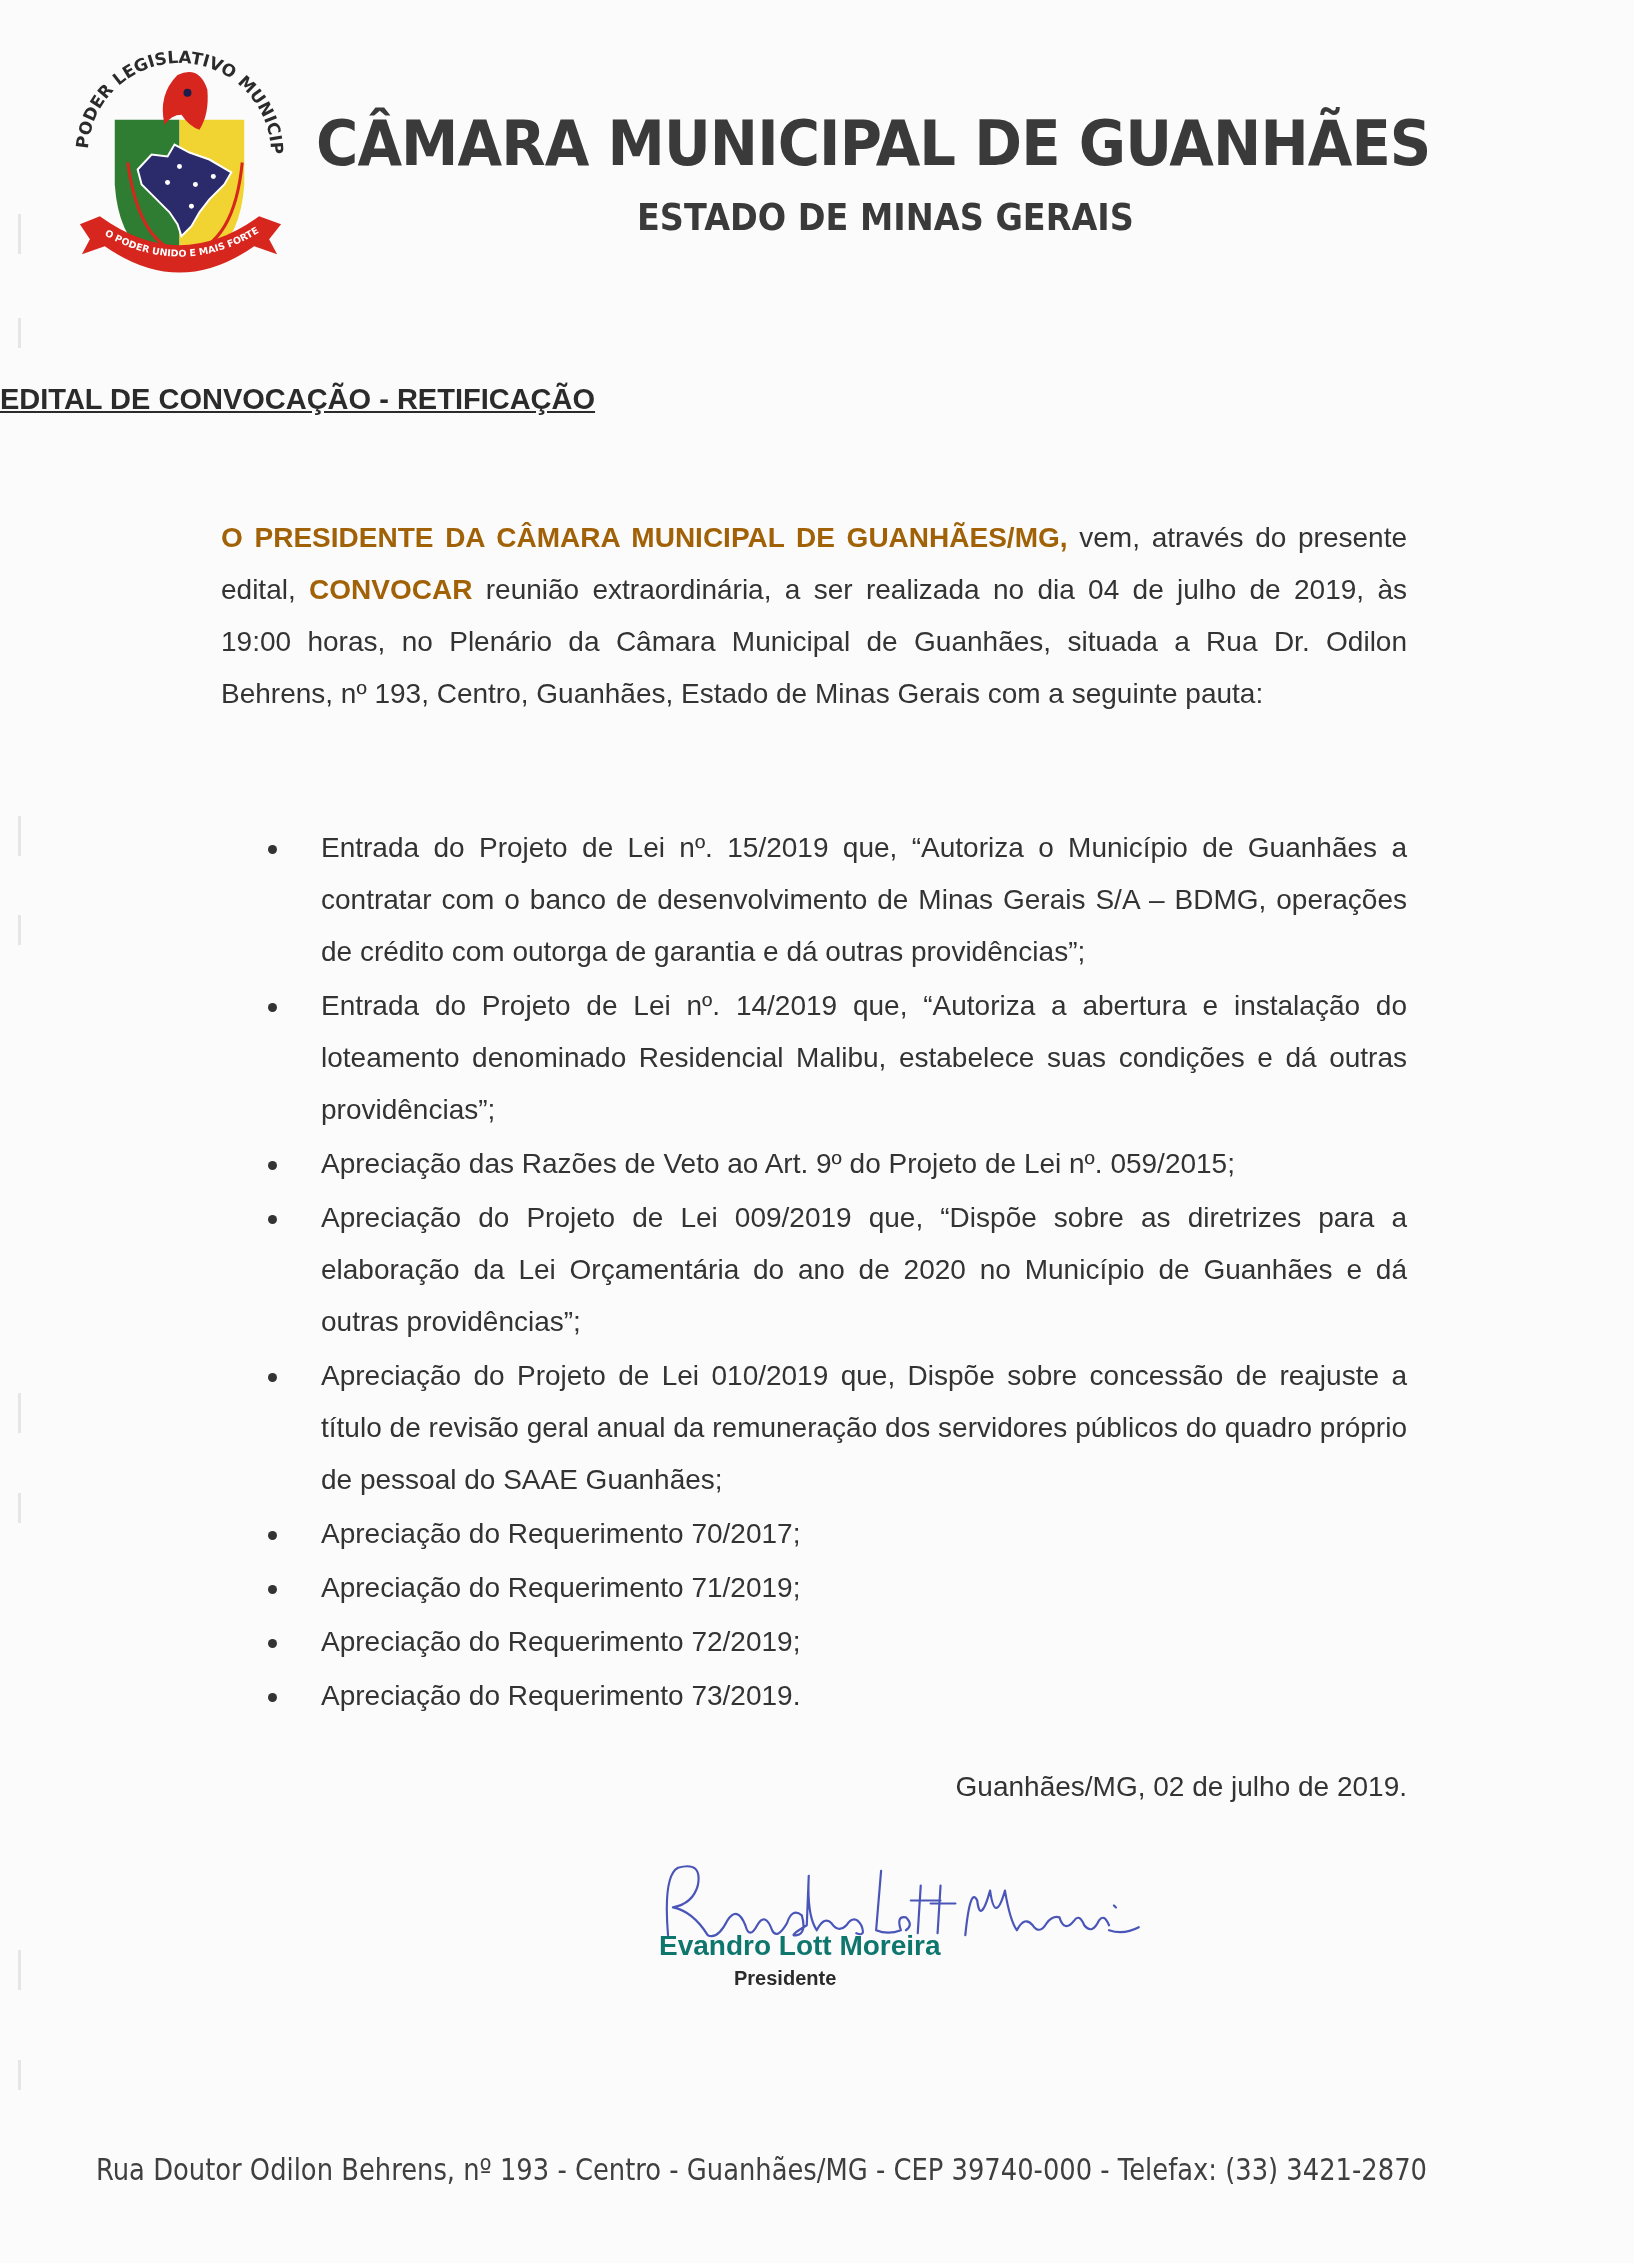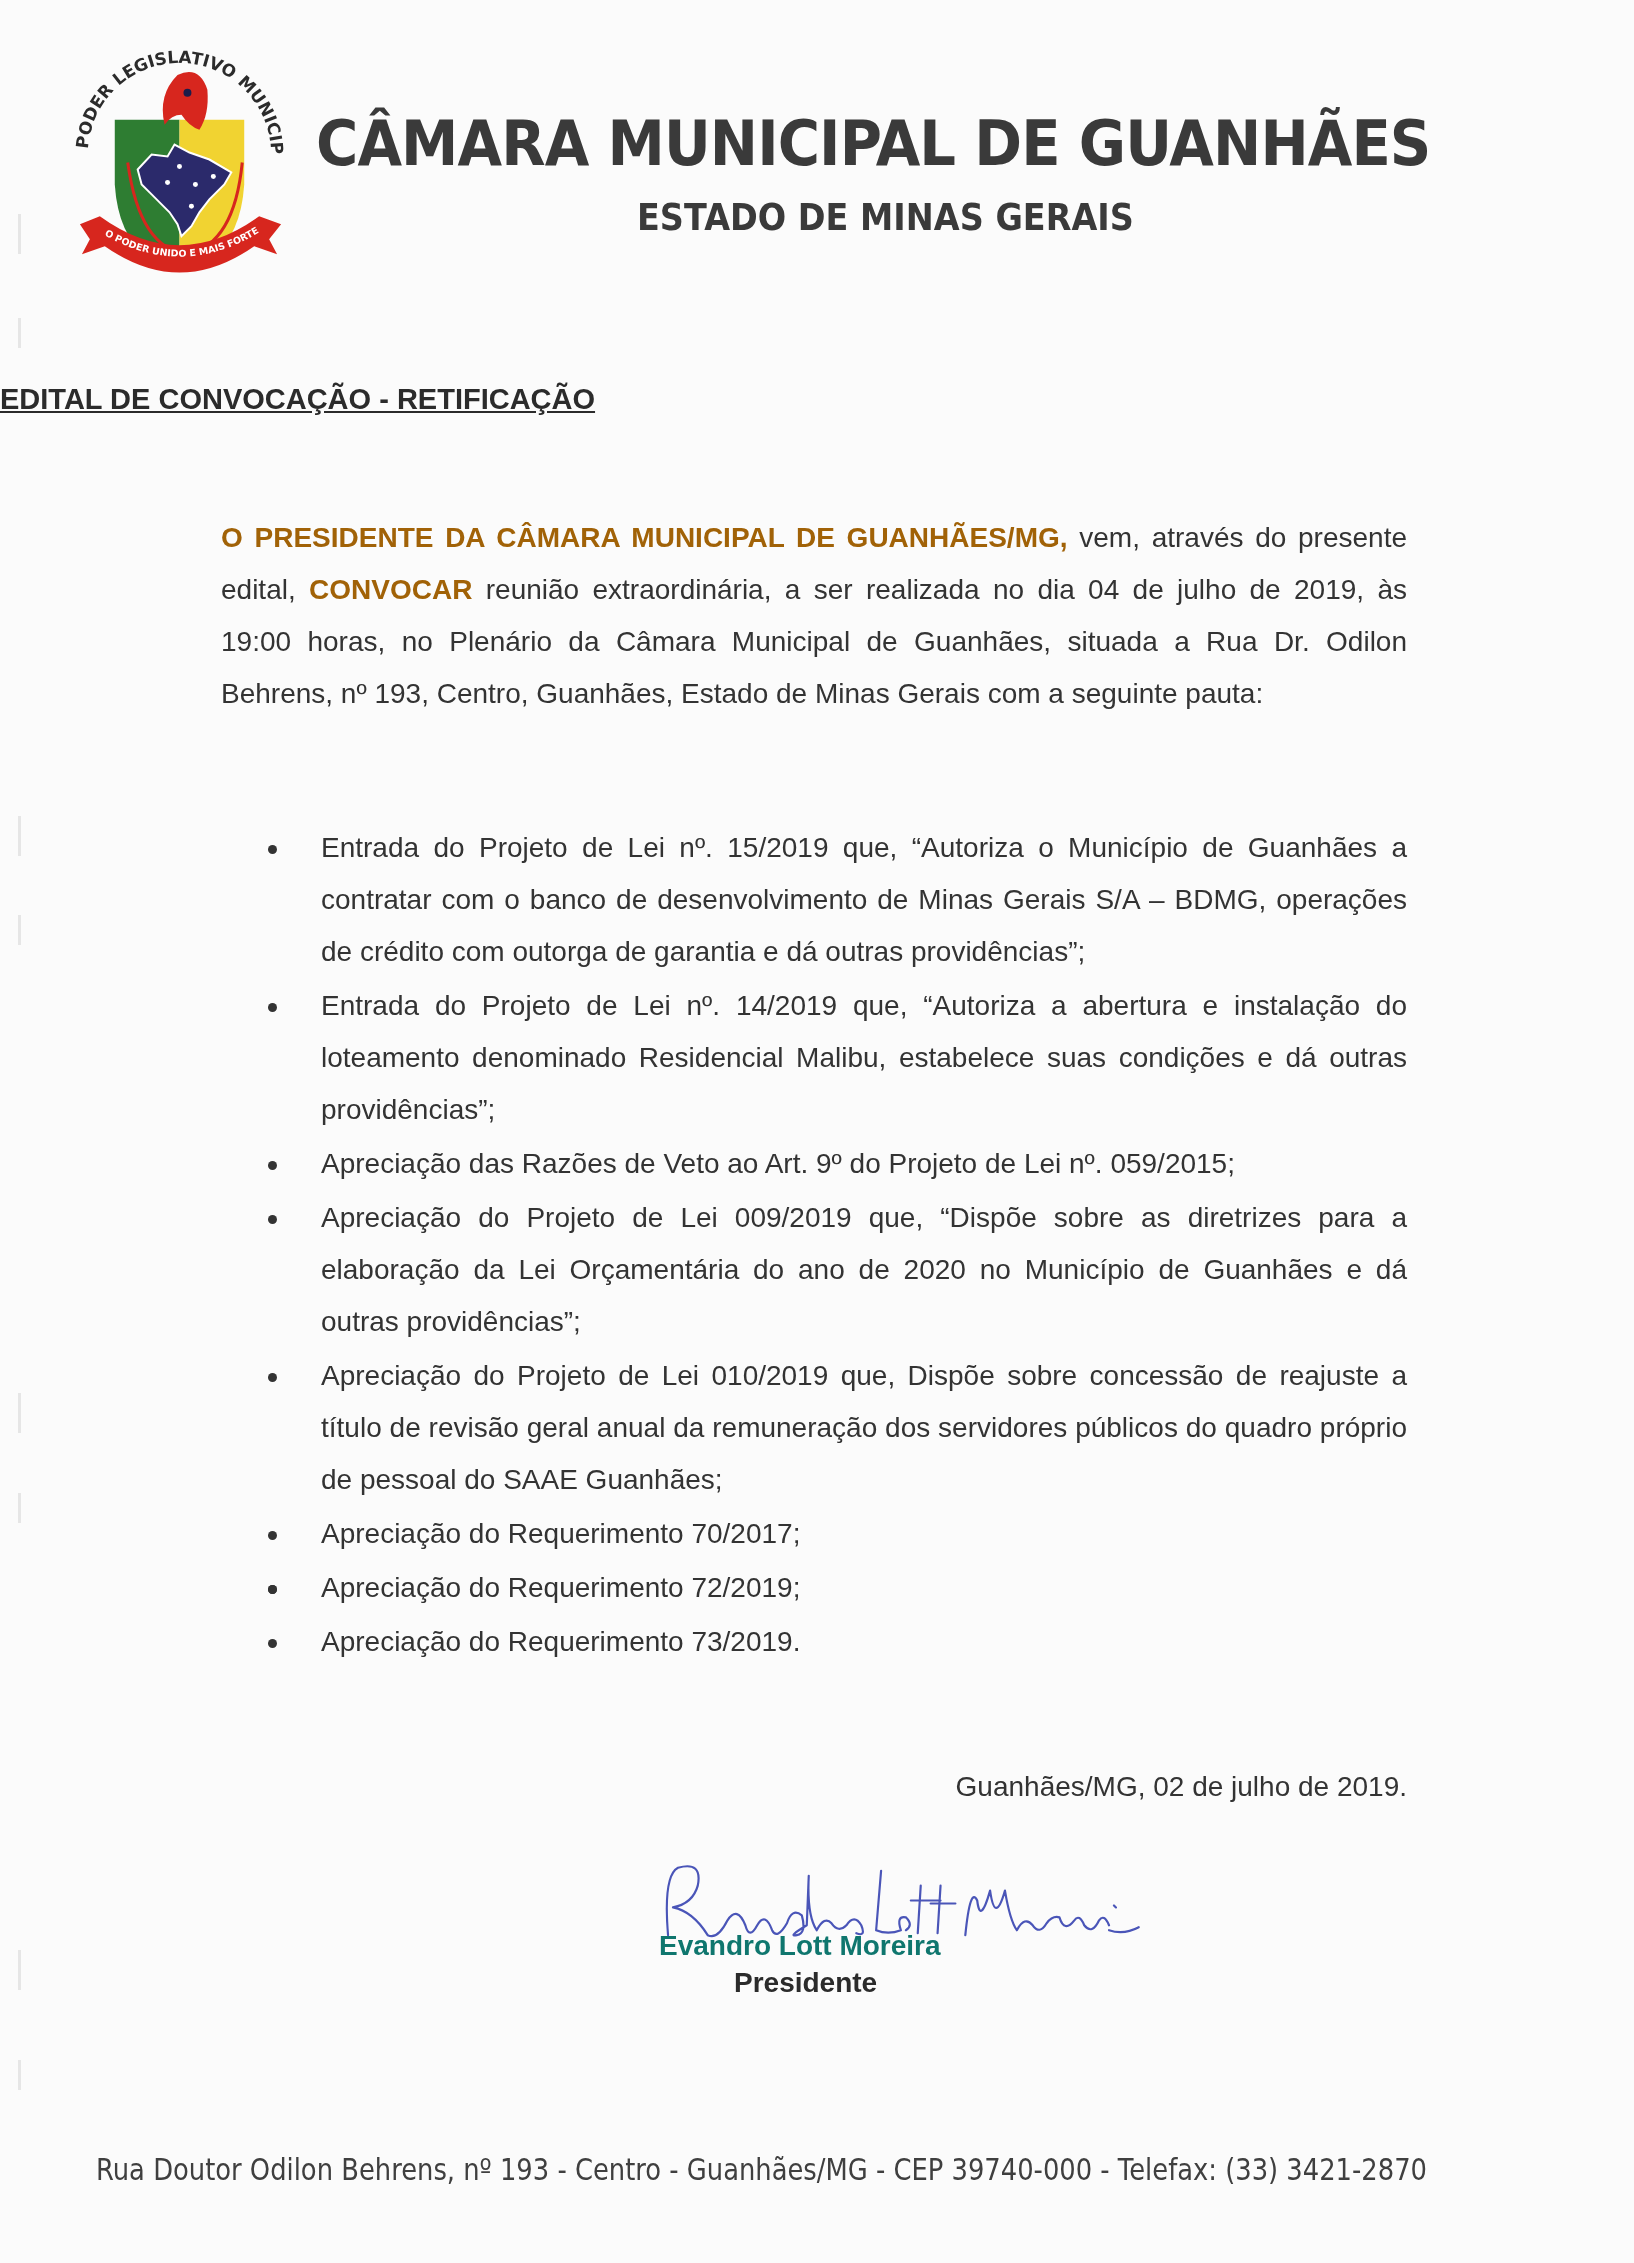--- a/index.html
+++ b/index.html
@@ -58,21 +58,21 @@
       font-size: 28px; color: #333;
     }
 
     .signature { position: absolute; left: 657px; top: 1846px; width: 577px; height: 109px; }
     .signer-name {
       position: absolute; left: 659px; top: 1930px;
       font-weight: bold; font-size: 28px; color: #0f766e;
     }
     .signer-role {
       position: absolute; left: 734px; top: 1967px;
-      font-weight: bold; font-size: 28px; color: #2b2b2b;
+      font-weight: bold; font-size: 20px; color: #2b2b2b;
     }
 
     .footer {
       position: absolute; left: 96px; top: 2152px;
       font-family: "DejaVu Sans", sans-serif; font-size: 30px; color: #3f3f3f; white-space: nowrap;
       transform: scaleX(0.86); transform-origin: left top;
     }
   </style>
 </head>
 <body>
@@ -129,21 +129,21 @@
     <b>O PRESIDENTE DA CÂMARA MUNICIPAL DE GUANHÃES/MG,</b><span> vem, através do presente edital, </span><b>CONVOCAR</b><span> reunião extraordinária, a ser realizada no dia 04 de julho de 2019, às 19:00 horas, no Plenário da Câmara Municipal de Guanhães, situada a Rua Dr. Odilon Behrens, nº 193, Centro, Guanhães, Estado de Minas Gerais com a seguinte pauta:</span>
   </div>
 
   <ul class="agenda">
     <li><span class="bullet"></span><span>Entrada do Projeto de Lei nº. 15/2019 que, “Autoriza o Município de Guanhães a contratar com o banco de desenvolvimento de Minas Gerais S/A – BDMG, operações de crédito com outorga de garantia e dá outras providências”;</span></li>
     <li><span class="bullet"></span><span>Entrada do Projeto de Lei nº. 14/2019 que, “Autoriza a abertura e instalação do loteamento denominado Residencial Malibu, estabelece suas condições e dá outras providências”;</span></li>
     <li><span class="bullet"></span><span>Apreciação das Razões de Veto ao Art. 9º do Projeto de Lei nº. 059/2015;</span></li>
     <li><span class="bullet"></span><span>Apreciação do Projeto de Lei 009/2019 que, “Dispõe sobre as diretrizes para a elaboração da Lei Orçamentária do ano de 2020 no Município de Guanhães e dá outras providências”;</span></li>
     <li><span class="bullet"></span><span>Apreciação do Projeto de Lei 010/2019 que, Dispõe sobre concessão de reajuste a título de revisão geral anual da remuneração dos servidores públicos do quadro próprio de pessoal do SAAE Guanhães;</span></li>
     <li><span class="bullet"></span><span>Apreciação do Requerimento 70/2017;</span></li>
-    <li><span class="bullet"></span></li>
+    <li><span class="bullet"></span><span>Apreciação do Requerimento 71/2019;</span></li>
     <li><span class="bullet"></span><span>Apreciação do Requerimento 72/2019;</span></li>
     <li><span class="bullet"></span><span>Apreciação do Requerimento 73/2019.</span></li>
   </ul>
 
   <div class="date-line">Guanhães/MG, 02 de julho de 2019.</div>
 
   <svg class="signature" viewBox="0 0 580 110">
     <g fill="none" stroke="#4a55b8" stroke-width="2.2" stroke-linecap="round" stroke-linejoin="round">
       <path d="M 10 90 Q 5 30 20 22 Q 45 15 40 40 Q 35 58 15 62 Q 35 66 50 90 Q 60 95 70 75 Q 80 60 88 80 Q 92 95 100 80 Q 108 66 115 85 Q 120 95 130 78 Q 135 62 145 70 Q 150 88 140 90 Q 130 92 150 80 L 152 30 Q 150 70 160 85 Q 168 70 175 78 Q 182 88 190 80 Q 198 68 205 80 Q 210 92 200 88"></path>
       <path d="M 225 25 L 220 85 Q 232 90 245 85 Q 240 70 250 72 Q 258 80 250 85 M 265 40 L 262 88 M 255 55 L 285 55 M 285 40 L 282 88 M 275 58 L 300 58"></path>

